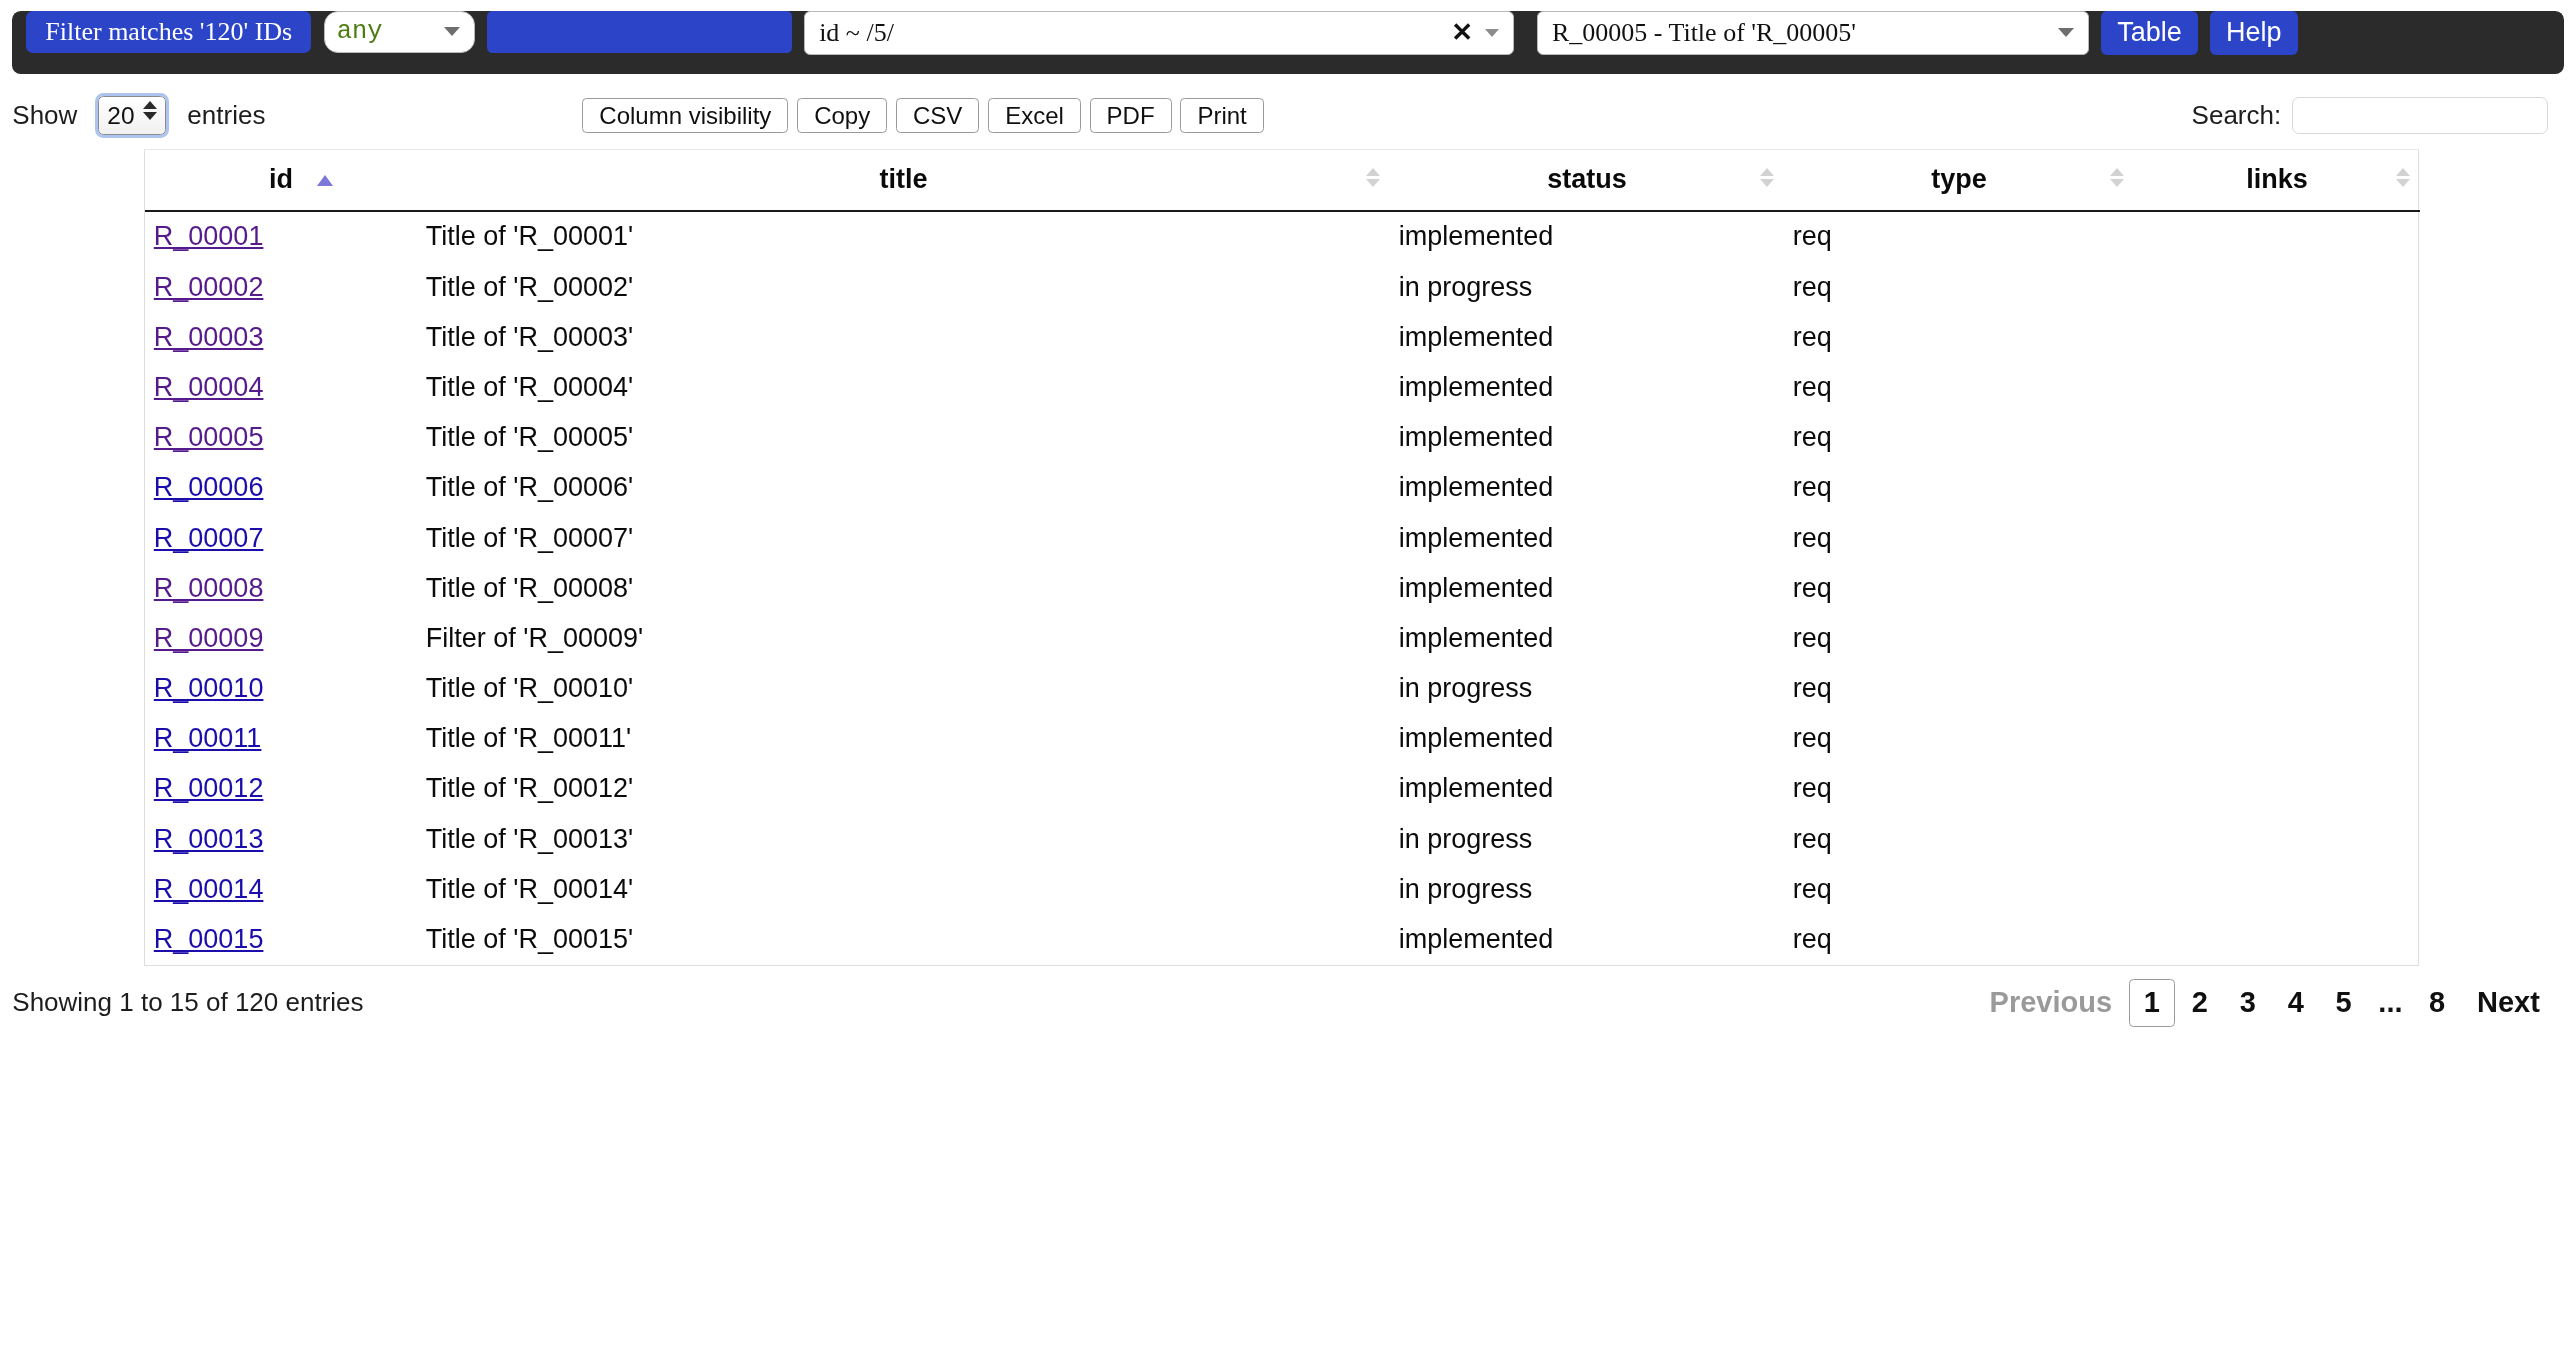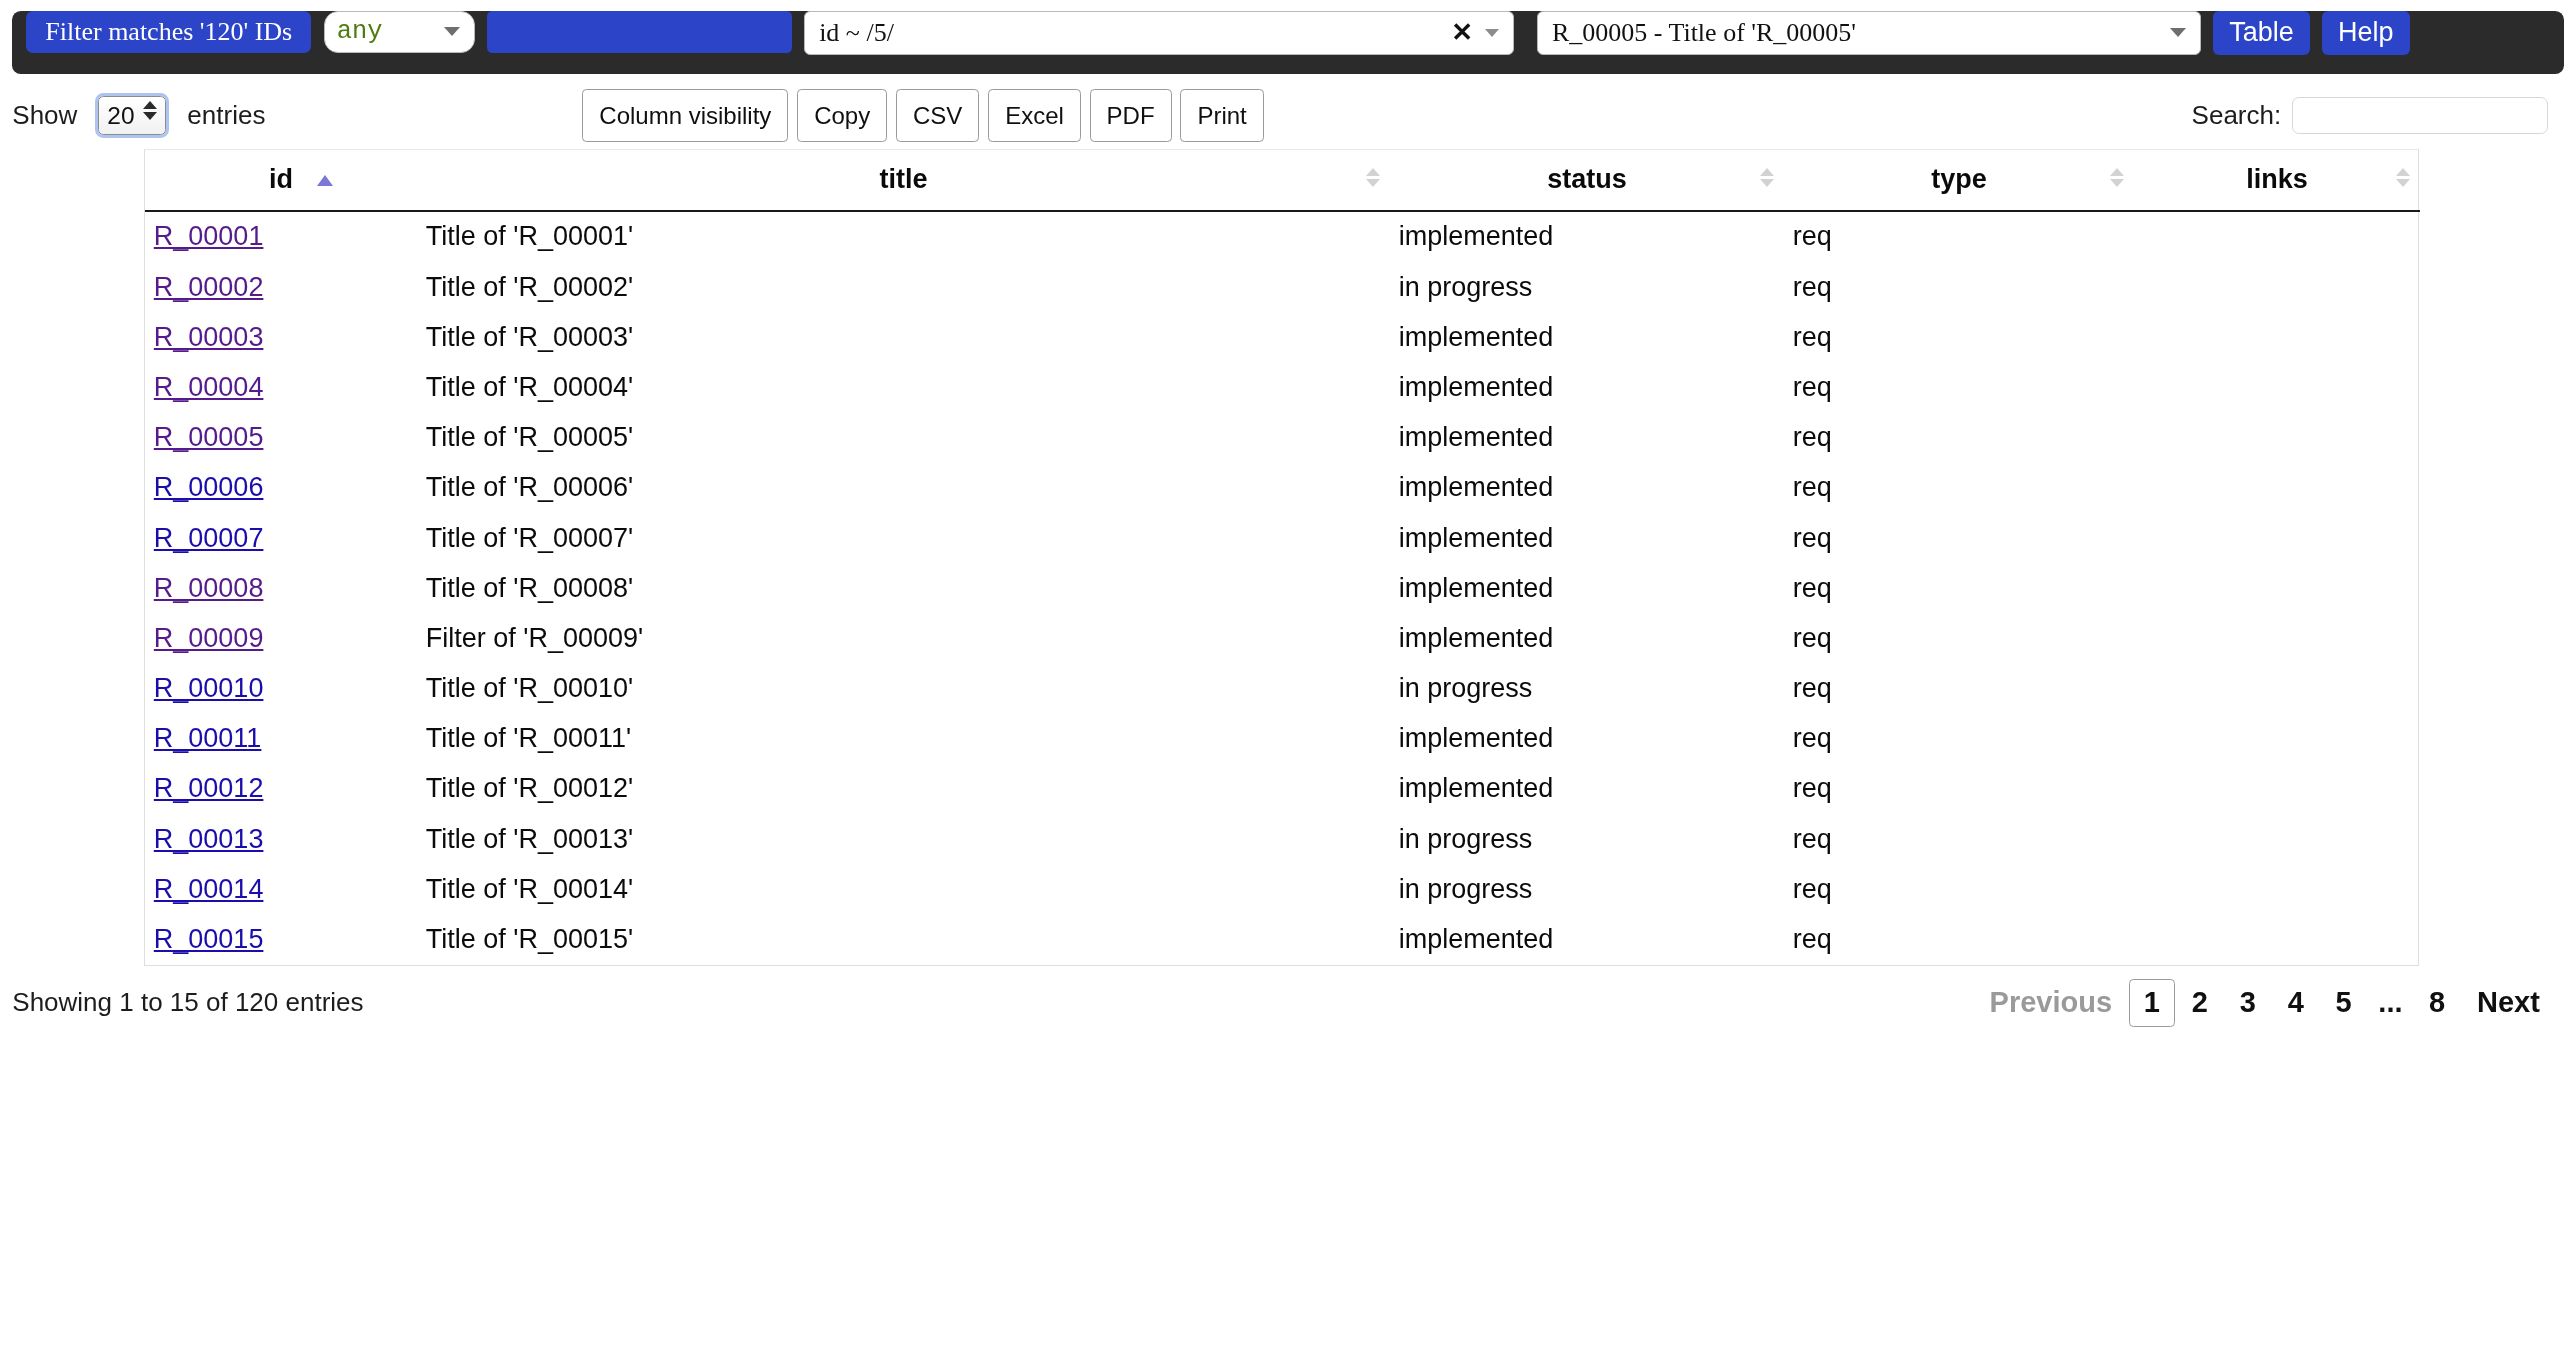--- a/index.html
+++ b/index.html
@@ -97,21 +97,21 @@
     border-left: 7px solid transparent;
     border-right: 7px solid transparent;
     border-top: 8.8px solid #8c8c8c;
   }
   .doc-select {
     position: relative;
     background: #ffffff;
     border: 0.9px solid #b9b9b9;
     border-radius: 6.1px;
     height: 44px;
-    width: 664px;
+    width: 552px;
     display: flex;
     align-items: center;
     padding: 0 14px;
     font-size: 26px;
     font-family: "Liberation Serif", serif;
     color: #111111;
     cursor: pointer;
     margin-left: 10.5px;
   }
   .doc-select .caret {
@@ -187,21 +187,21 @@
   .export-group {
     position: absolute;
     left: 570px;
     display: flex;
     gap: 8.8px;
   }
   .dt-button {
     background: #ffffff;
     border: 0.9px solid #9a9a9a;
     border-radius: 4.4px;
-    height: 53px;
+    height: 35px;
     padding: 0 16px;
     font-size: 24px;
     color: #101010;
     cursor: pointer;
     display: flex;
     align-items: center;
     font-family: "Liberation Sans", sans-serif;
   }
 
   .search-group {

